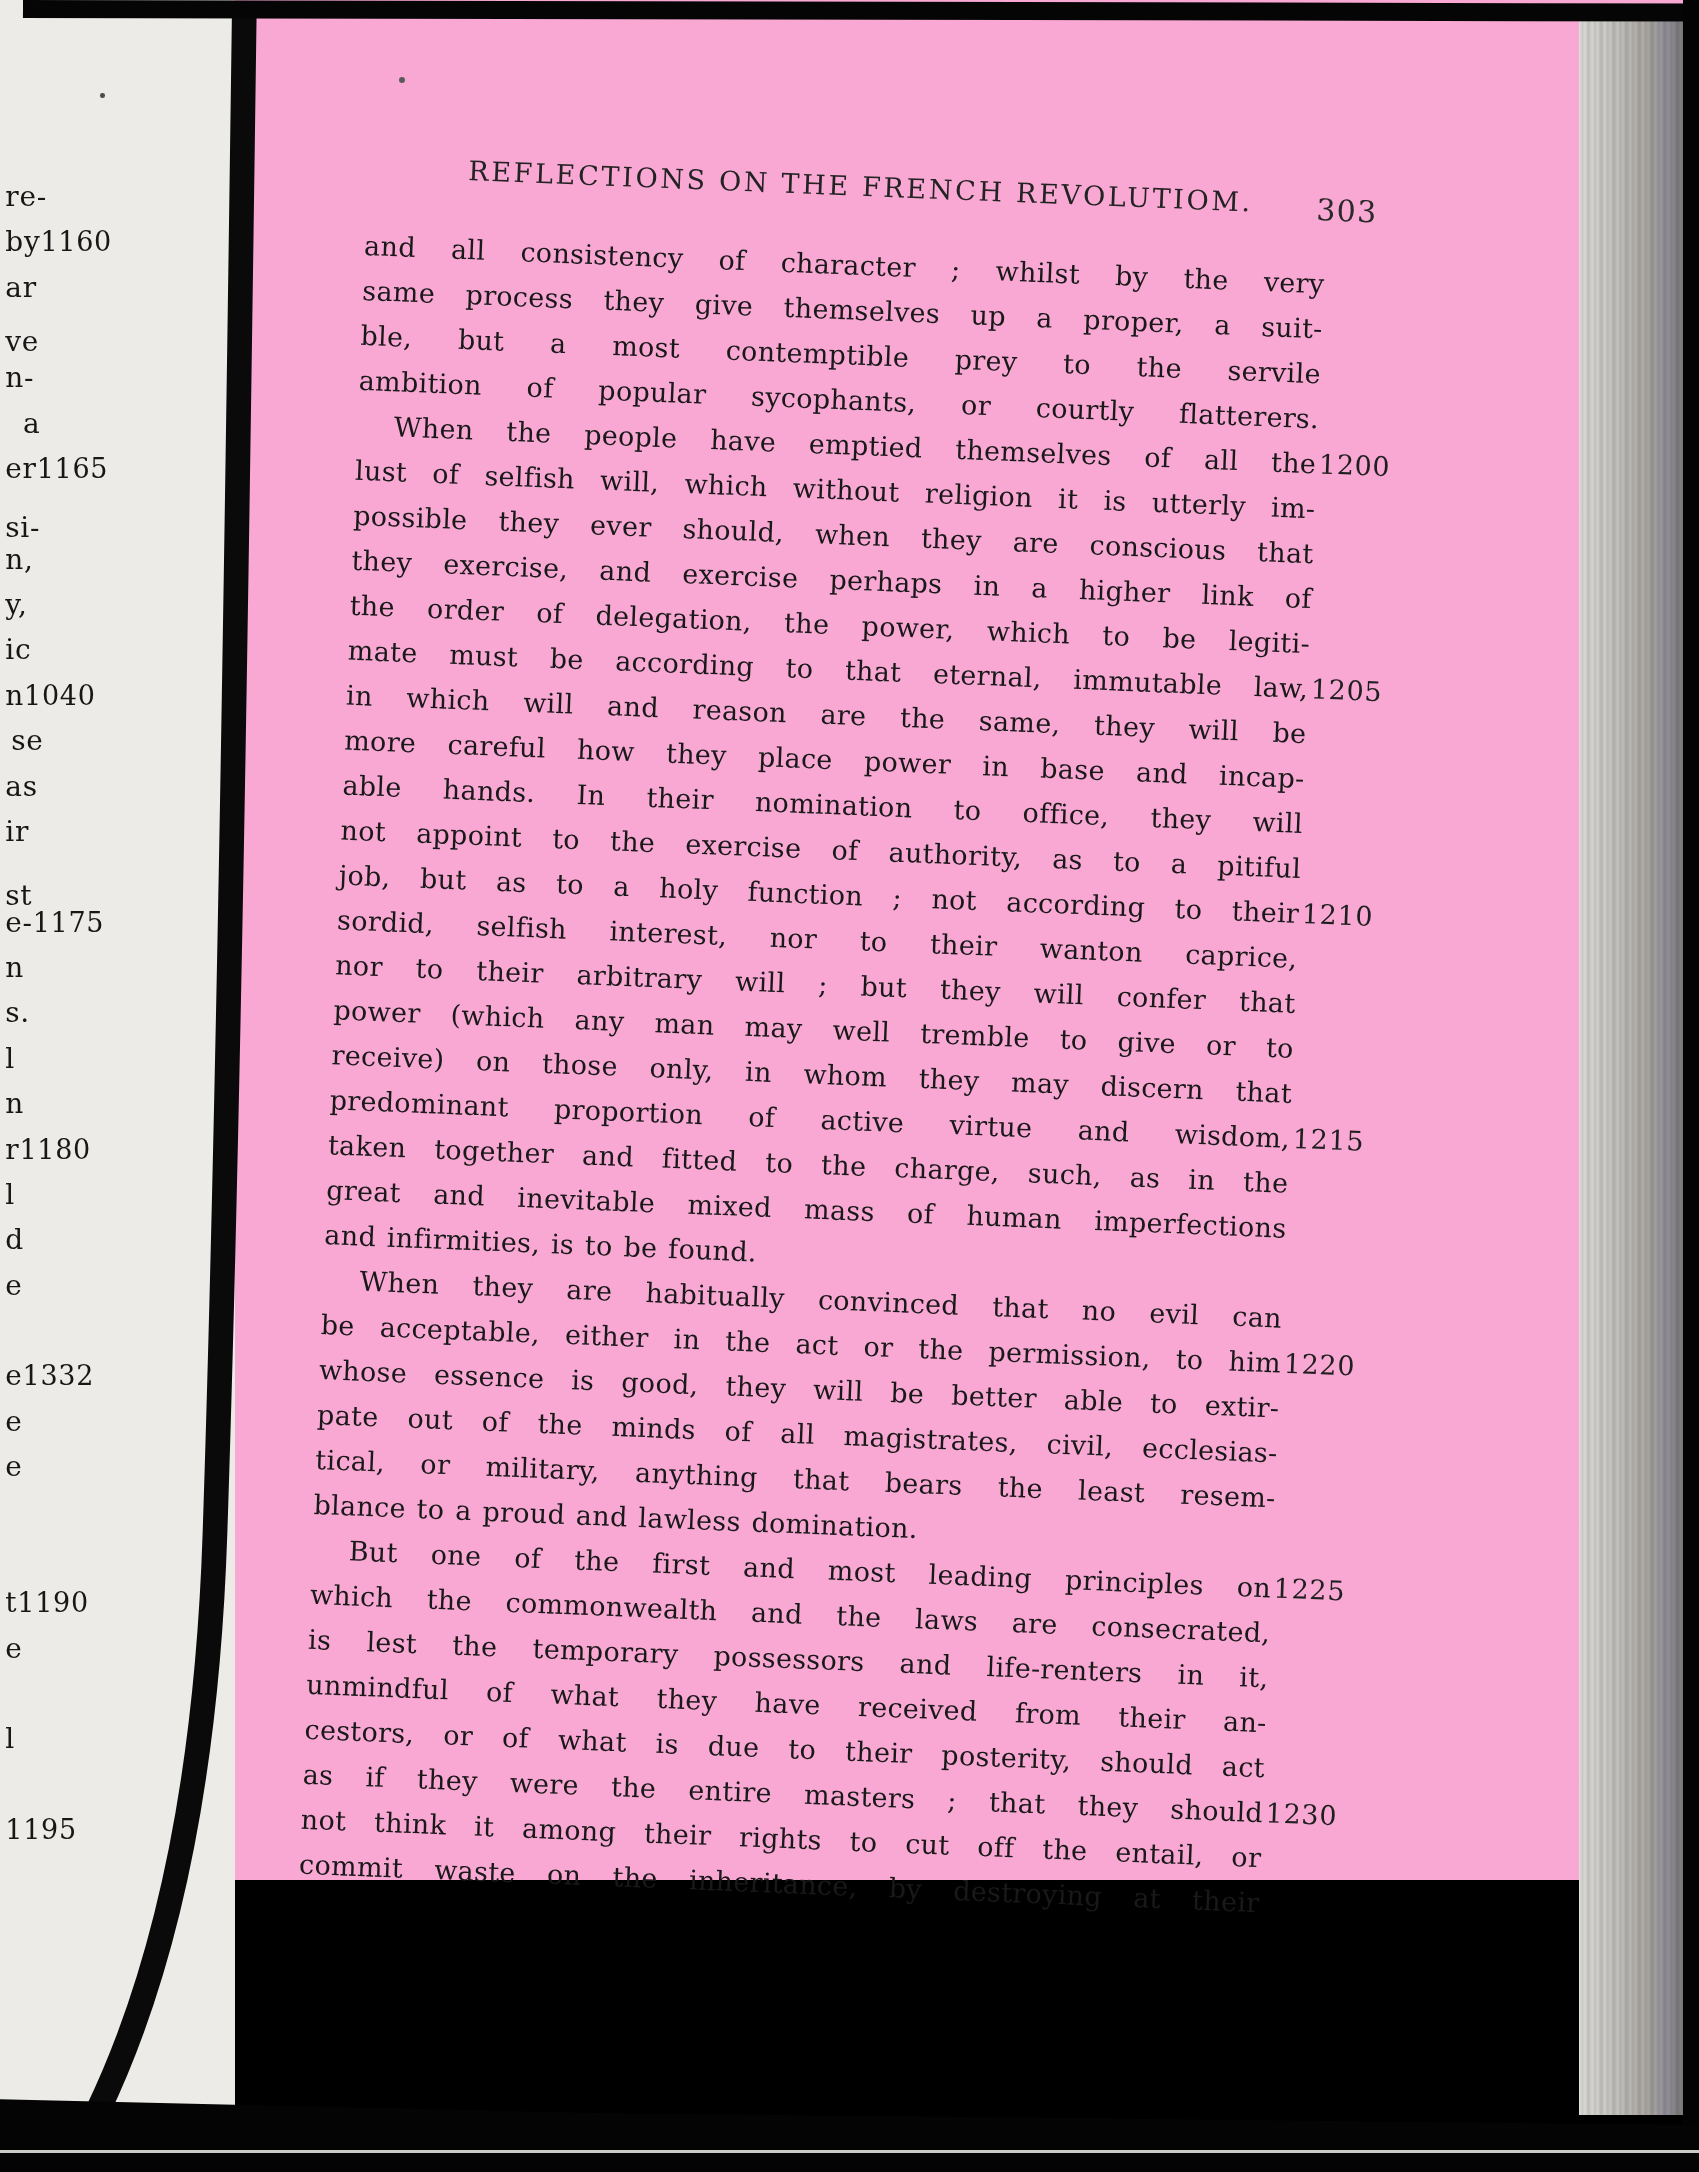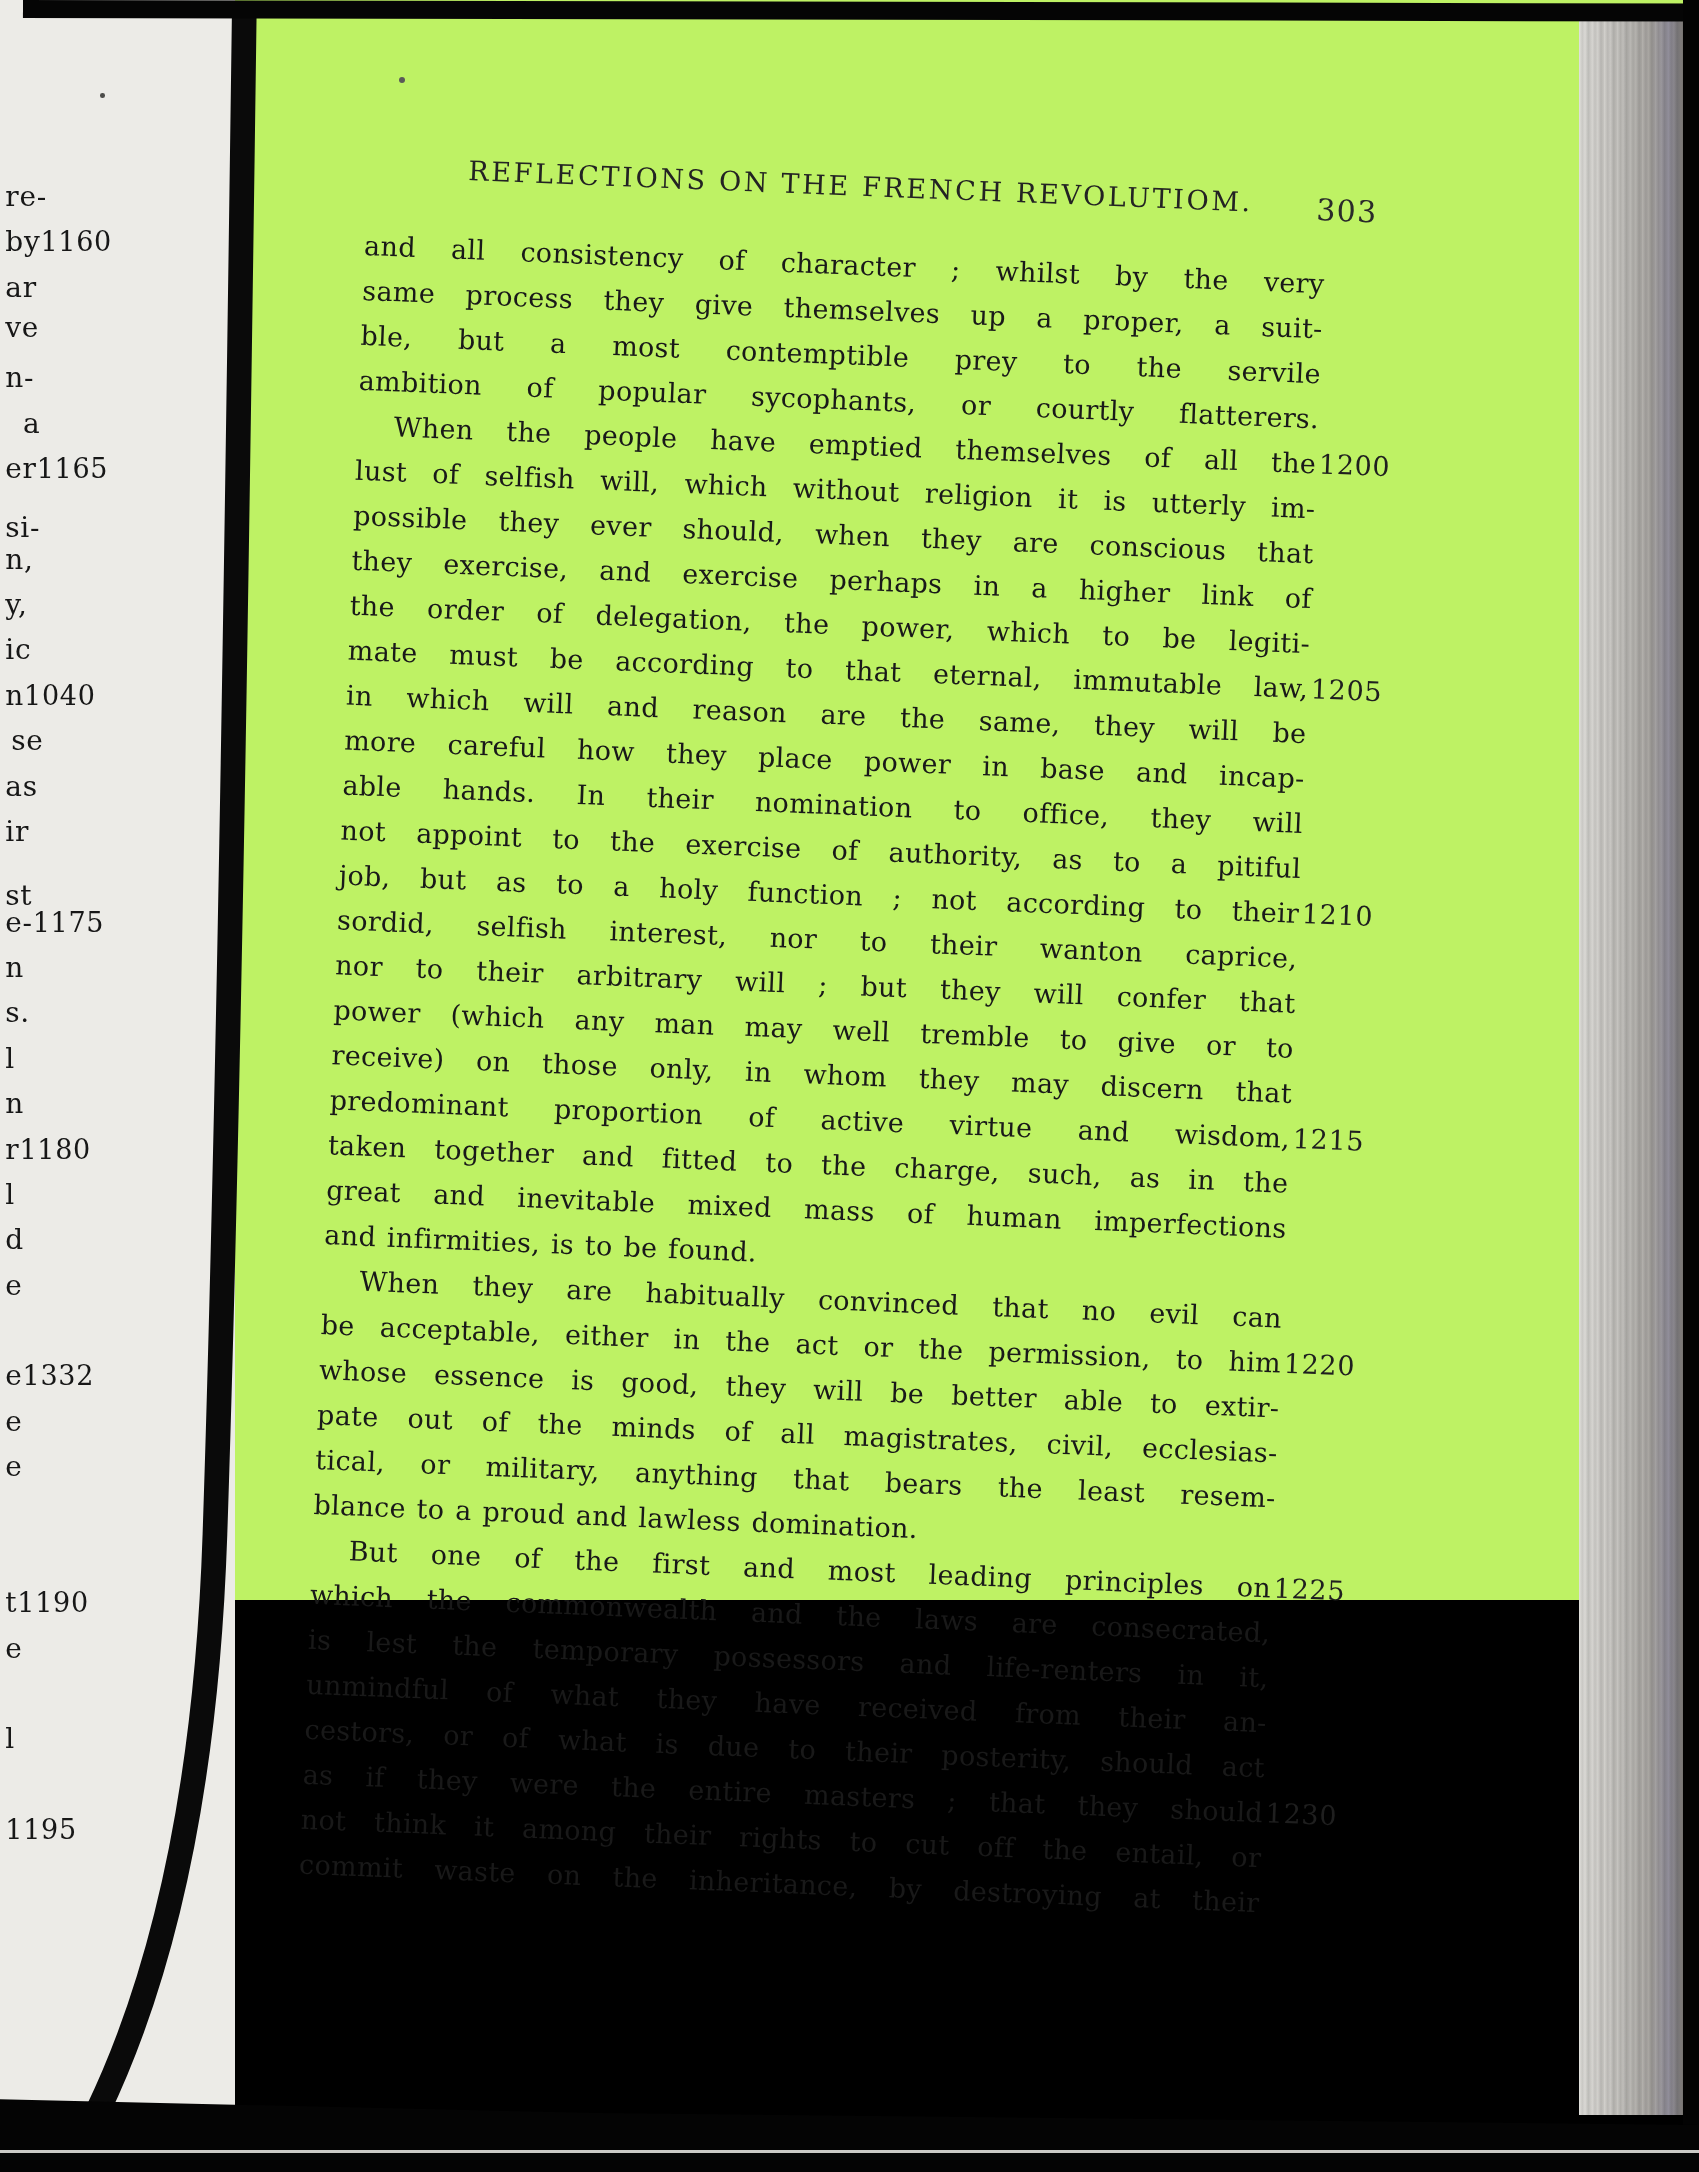--- a/index.html
+++ b/index.html
@@ -2,22 +2,22 @@
 <html style="font-size:10.7px"><head>
 <meta charset="utf-8">
 <style>
   html,body{margin:0;padding:0;}
   body{
     width:1700px;height:2172px;position:relative;overflow:hidden;
     background:#000;
     font-family:"DejaVu Serif","Liberation Serif",serif;
   }
   #scan-page{
-    position:absolute;left:0;top:0;width:1684px;height:1600px;
-    background:#bef264;
+    position:absolute;left:0;top:0;width:1684px;height:1880px;
+    background:#f9a8d4;
   }
   #left-page-area{
     position:absolute;left:0;top:0;width:235px;height:2172px;
     background:#ecebe7;
   }
   #top-black-bar{
     position:absolute;left:23px;top:0;width:1677px;height:18px;
     background:#050505;transform:rotate(0.12deg);transform-origin:0 0;
   }
   #gutter-svg{position:absolute;left:0;top:0;}
@@ -86,21 +86,21 @@
 <body>
 
 <div id="scan-page">
 
   <div id="left-page-area"></div>
 
   <div id="left-margin-col">
       <div class="frag" style="top: 179px;"><span>re-</span></div>
       <div class="frag" style="top: 224px;"><span>by</span><span class="fragnum">1160</span></div>
       <div class="frag" style="top: 270px;"><span>ar</span></div>
-      <div class="frag" style="top: 310px;"><span>ve</span></div>
+      <div class="frag" style="top: 324px;"><span>ve</span></div>
       <div class="frag" style="top: 360px;"><span>n-</span></div>
       <div class="frag" style="top: 406px; left: 23px;"><span>a</span></div>
       <div class="frag" style="top: 451px;"><span>er</span><span class="fragnum">1165</span></div>
       <div class="frag" style="top: 510px;"><span>si-</span></div>
       <div class="frag" style="top: 542px;"><span>n,</span></div>
       <div class="frag" style="top: 587px;"><span>y,</span></div>
       <div class="frag" style="top: 632px;"><span>ic</span></div>
       <div class="frag" style="top: 678px;"><span>n</span><span class="fragnum">1040</span></div>
       <div class="frag" style="top: 723px; margin-left: 6px;"><span>se</span></div>
       <div class="frag" style="top: 769px;"><span>as</span></div>

